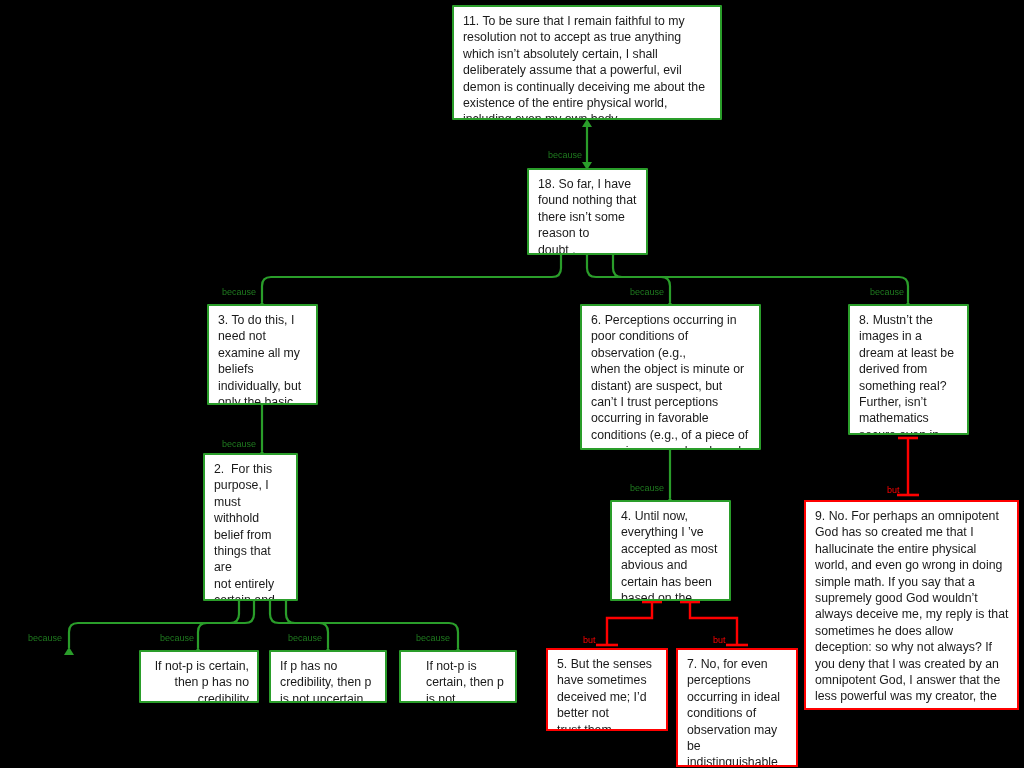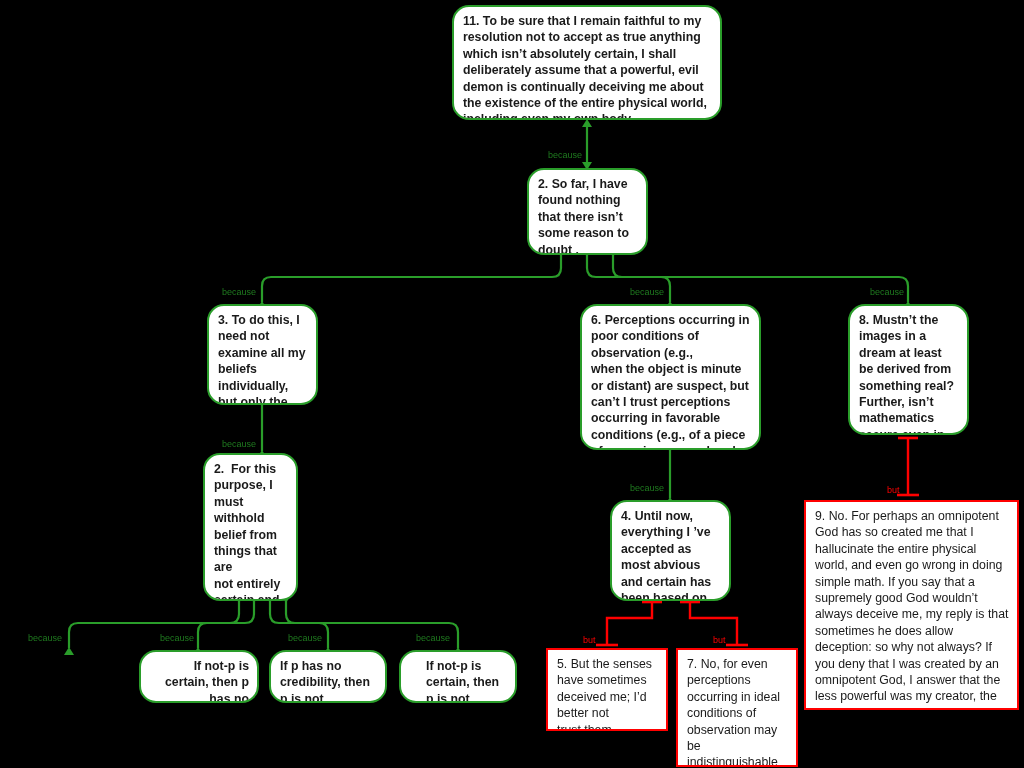--- a/index.html
+++ b/index.html
@@ -20,22 +20,21 @@
     color:#1a1a1a;
     box-sizing:border-box;
     font-size:12.3px;
     line-height:16.4px;
     padding:6px 8px 6px 9px;
     overflow:hidden;
     white-space:pre-wrap;
   }
   .node.support{
     border:2px solid #2a9d2a;
-    border-radius:17px;
-    font-weight:bold;
+    border-radius:1px;
   }
   .node.objection{
     border:2px solid #ff0000;
     border-radius:0px;
   }
 
   .edgelabel{
     position:absolute;
     font-size:9px;
     font-weight:normal;
@@ -98,21 +97,21 @@
     <div class="edgelabel support" style="left: 222px; top: 440px;">because</div>
     <div class="edgelabel support" style="left: 630px; top: 484px;">because</div>
     <div class="edgelabel support" style="left: 28px; top: 634px;">because</div>
     <div class="edgelabel support" style="left: 160px; top: 634px;">because</div>
     <div class="edgelabel support" style="left: 288px; top: 634px;">because</div>
     <div class="edgelabel support" style="left: 416px; top: 634px;">because</div>
     <div class="edgelabel objection" style="left: 583px; top: 636px;">but</div>
     <div class="edgelabel objection" style="left: 713px; top: 636px;">but</div>
     <div class="edgelabel objection" style="left: 887px; top: 486px;">but</div>
     <div class="node support" style="left: 452px; top: 5px; width: 270px; height: 115px;">11. To be sure that I remain faithful to my resolution not to accept as true anything which isn’t absolutely certain, I shall deliberately assume that a powerful, evil demon is continually deceiving me about the existence of the entire physical world, including even my own body .</div>
-    <div class="node support" style="left: 527px; top: 168px; width: 121px; height: 87px;">2. So far, I have found nothing that there isn’t some reason to
+    <div class="node support" style="left: 527px; top: 168px; width: 121px; height: 87px;">18. So far, I have found nothing that there isn’t some reason to
 doubt .</div>
     <div class="node support" style="left: 207px; top: 304px; width: 111px; height: 101px;">3. To do this, I need not examine all my beliefs individually, but only the basic principles on which they rest</div>
     <div class="node support" style="left: 580px; top: 304px; width: 181px; height: 146px;">6. Perceptions occurring in poor conditions of observation (e.g.,
 when the object is minute or distant) are suspect, but can’t I trust perceptions occurring in favorable conditions (e.g., of a piece of paper in my own hands as I sit by the fi re)?</div>
     <div class="node support" style="left: 848px; top: 304px; width: 121px; height: 131px;">8. Mustn’t the images in a dream at least be derived from something real? Further, isn’t mathematics secure even in sleep?</div>
     <div class="node support" style="left: 203px; top: 453px; width: 95px; height: 148px;">2.  For this purpose, I must withhold belief from things that are
 not entirely certain and indubitable just as carefully as from those which are obviously false.</div>
     <div class="node support" style="left: 610px; top: 500px; width: 121px; height: 101px;">4. Until now, everything I ’ve accepted as most abvious and certain has been based on the senses</div>
     <div class="node objection" style="left: 804px; top: 500px; width: 215px; height: 210px;">9. No. For perhaps an omnipotent God has so created me that I hallucinate the entire physical world, and even go wrong in doing simple math. If you say that a supremely good God wouldn’t always deceive me, my reply is that sometimes he does allow deception: so why not always? If you deny that I was created by an omnipotent God, I answer that the less powerful was my creator, the more likely I am imperfect and so always deceived .</div>
     <div class="node support" style="left: 139px; top: 650px; width: 120px; height: 53px; text-align: right;">If not-p is certain, then p has no credibility</div>

